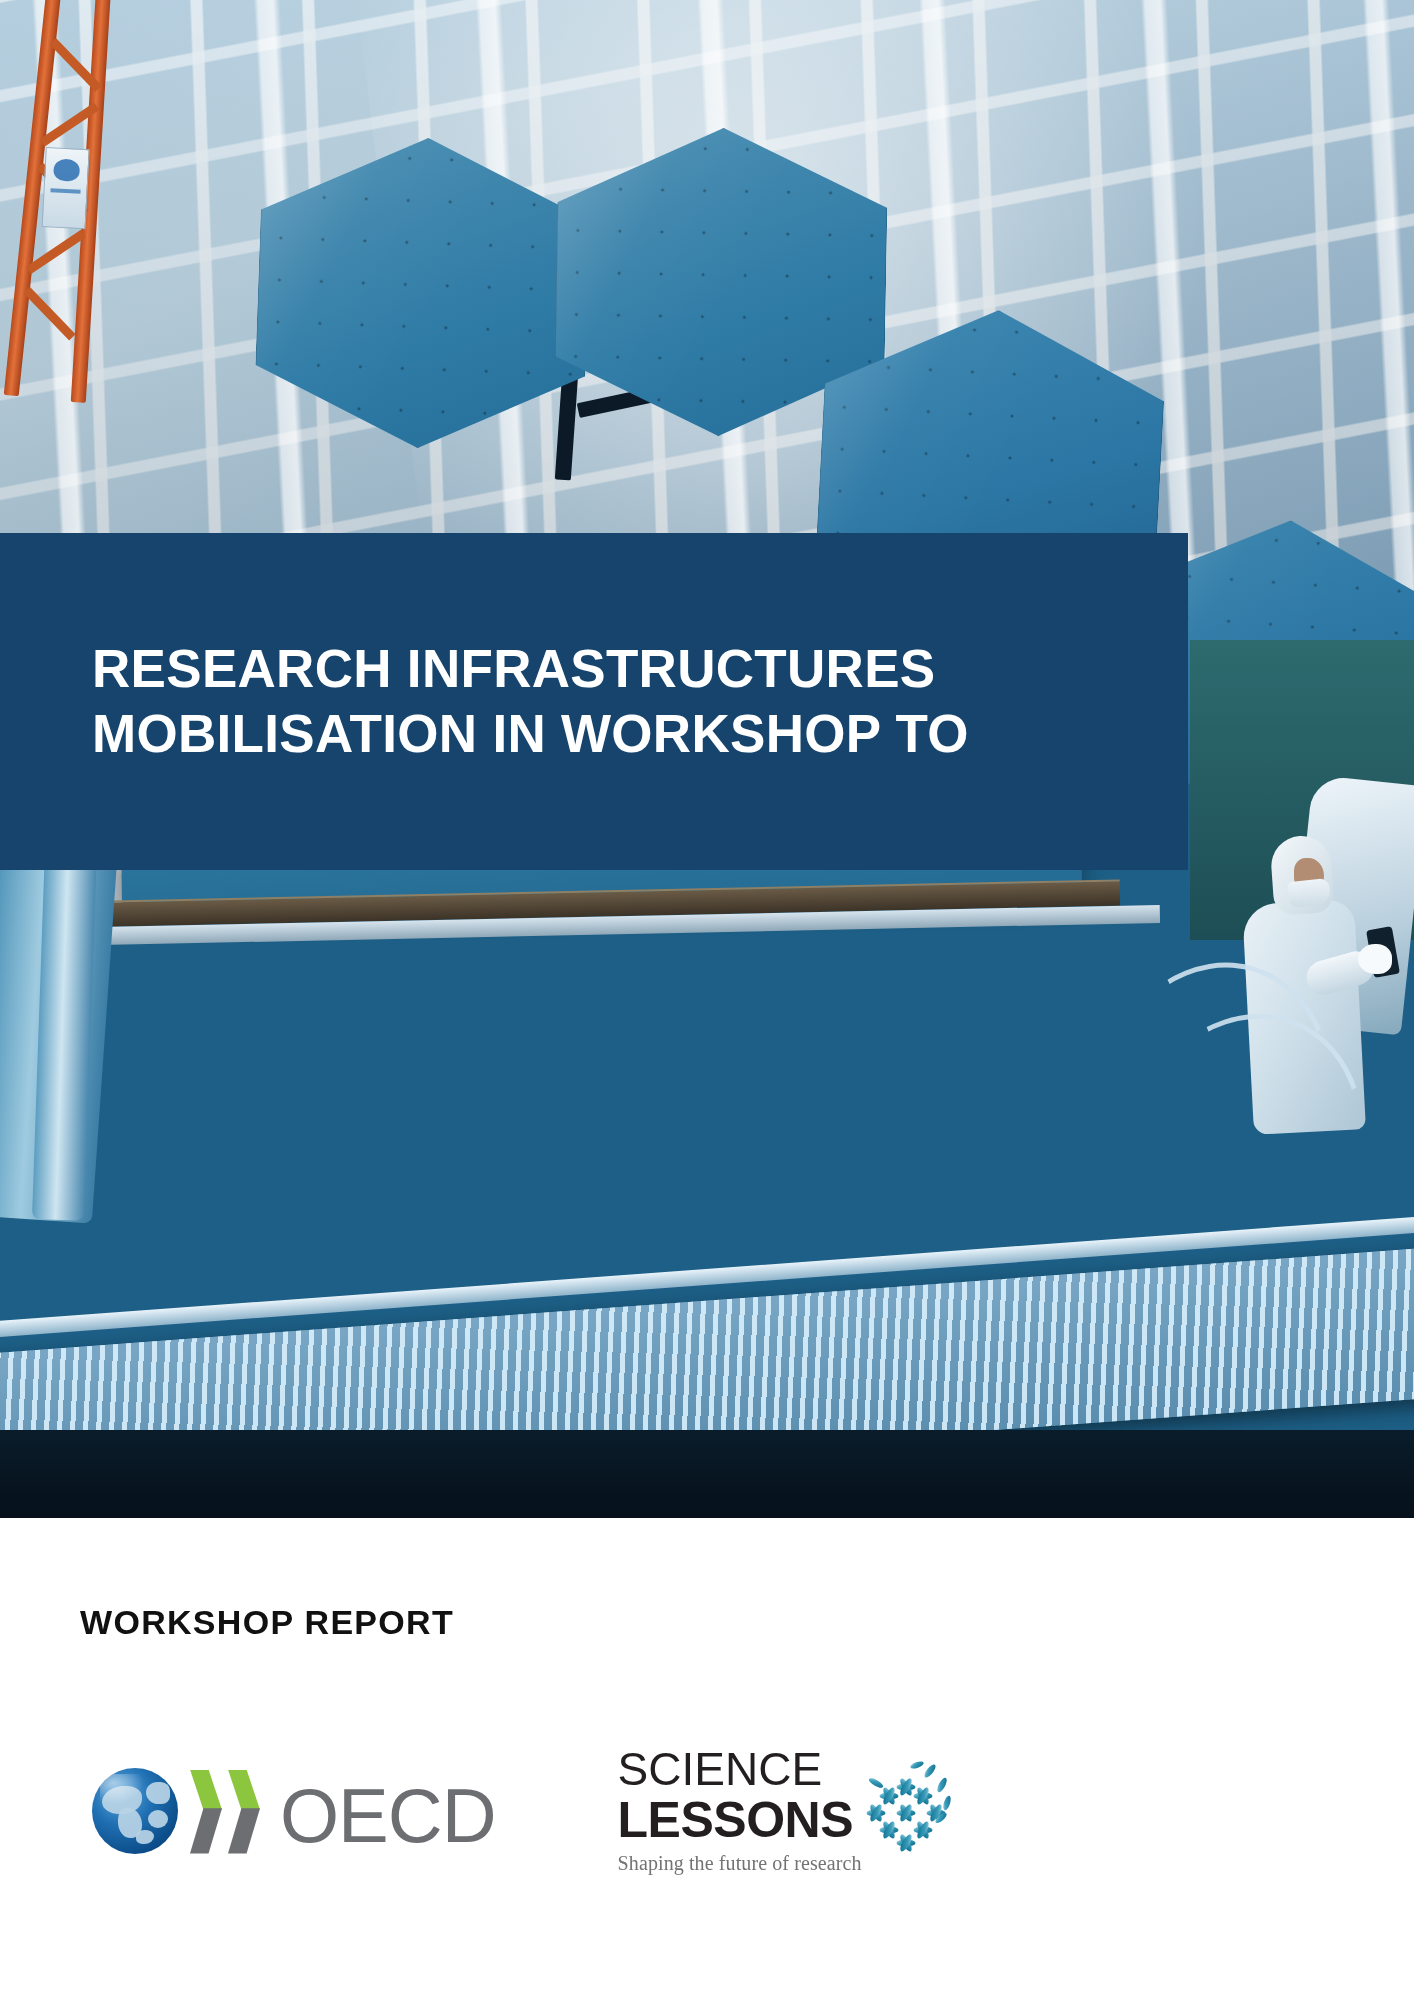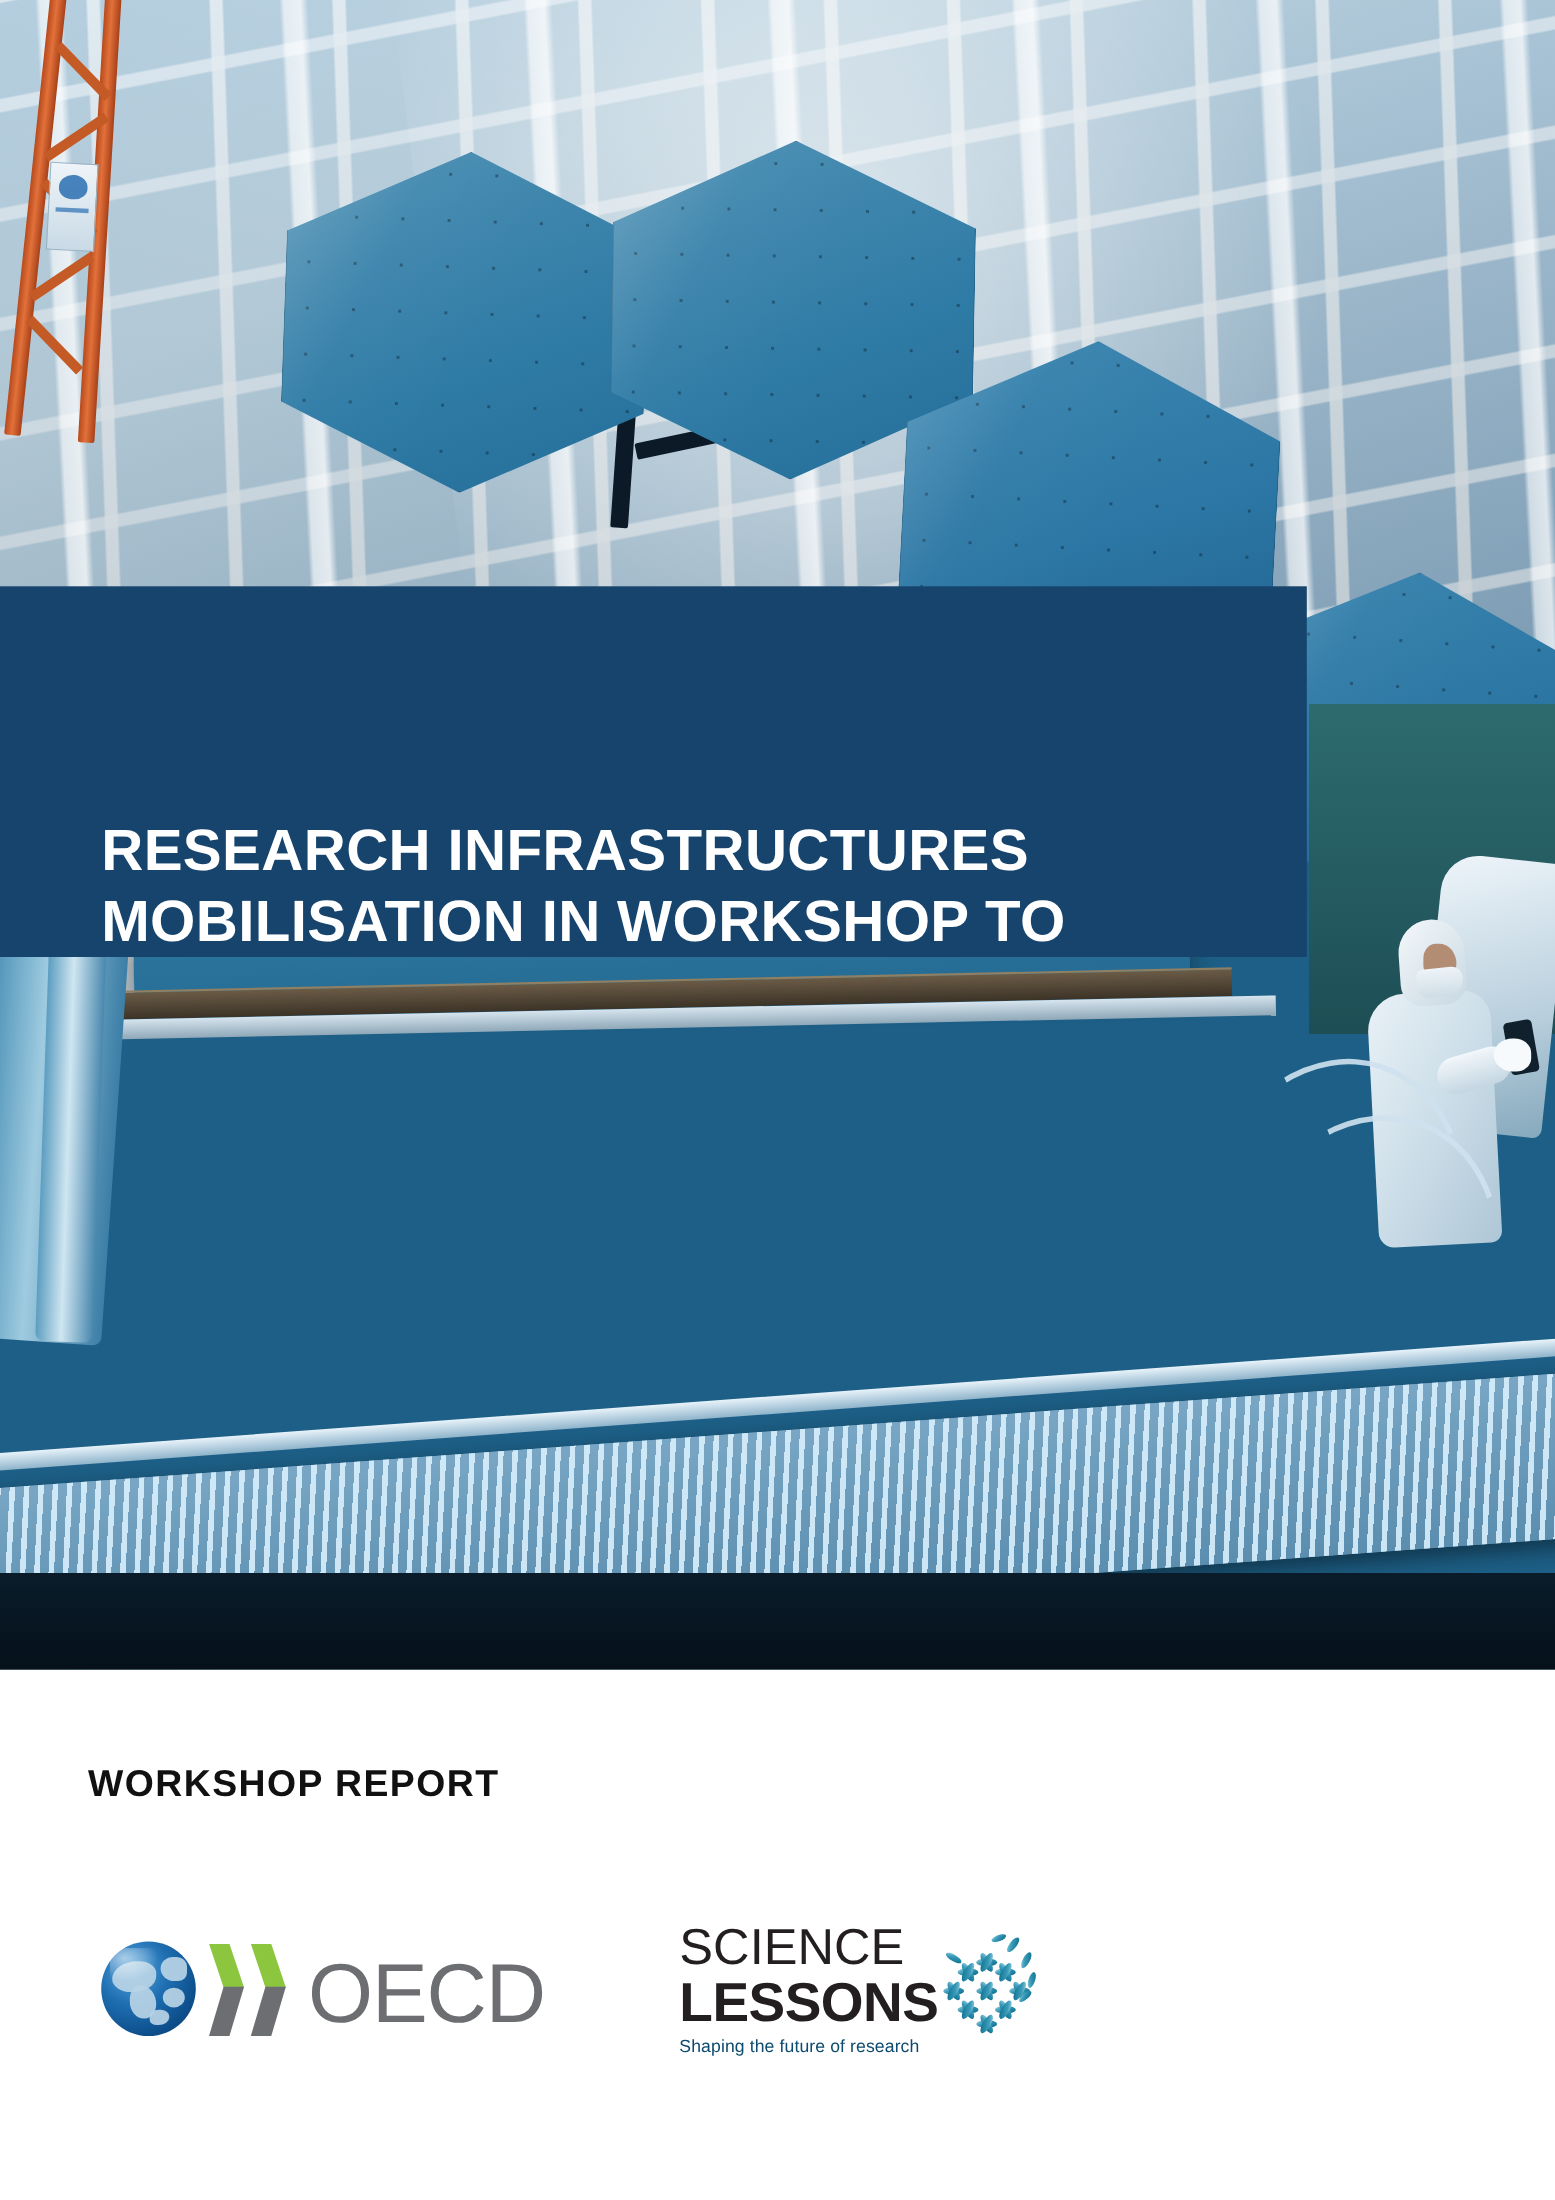--- a/index.html
+++ b/index.html
@@ -253,21 +253,21 @@
     position:absolute; left:1190px; top:640px; width:230px; height:300px;
     background:linear-gradient(180deg,#2d6b6f,#1d4e55);
   }
 
   
   .title-band {
     position:absolute;
     left:0; top:533px;
     width:1188px; height:337px;
     background:#16446c;
-    display:flex; flex-direction:column; justify-content:flex-end;
+    display:flex; flex-direction:column; justify-content:center;
     padding:0 92px;
     z-index:20;
   }
   .title-line {
     color:#ffffff;
     font-family:"Liberation Sans", sans-serif;
     font-weight:bold;
     font-size:53px;
     line-height:1.21;
     letter-spacing:0.3px;
@@ -360,23 +360,23 @@
   .se-line2 {
     color:#231f20;
     font-family:"Liberation Sans", sans-serif;
     font-weight:bold;
     font-size:50px;
     letter-spacing:-0.5px;
     line-height:1.04;
     margin-top:2px;
   }
   .se-tag {
-    color:#0c4a6e;
-    font-family:Liberation Sans, sans-serif;
-    font-size:16px;
+    color:#737373;
+    font-family:Liberation Serif, serif;
+    font-size:20px;
     letter-spacing:0.1px;
     margin-top:6px;
   }
   .se-sphere {
     position:relative; width:104px; height:104px; margin-left:-6px;
     flex:0 0 auto;
   }
 </style>
 </head>
 <body>

